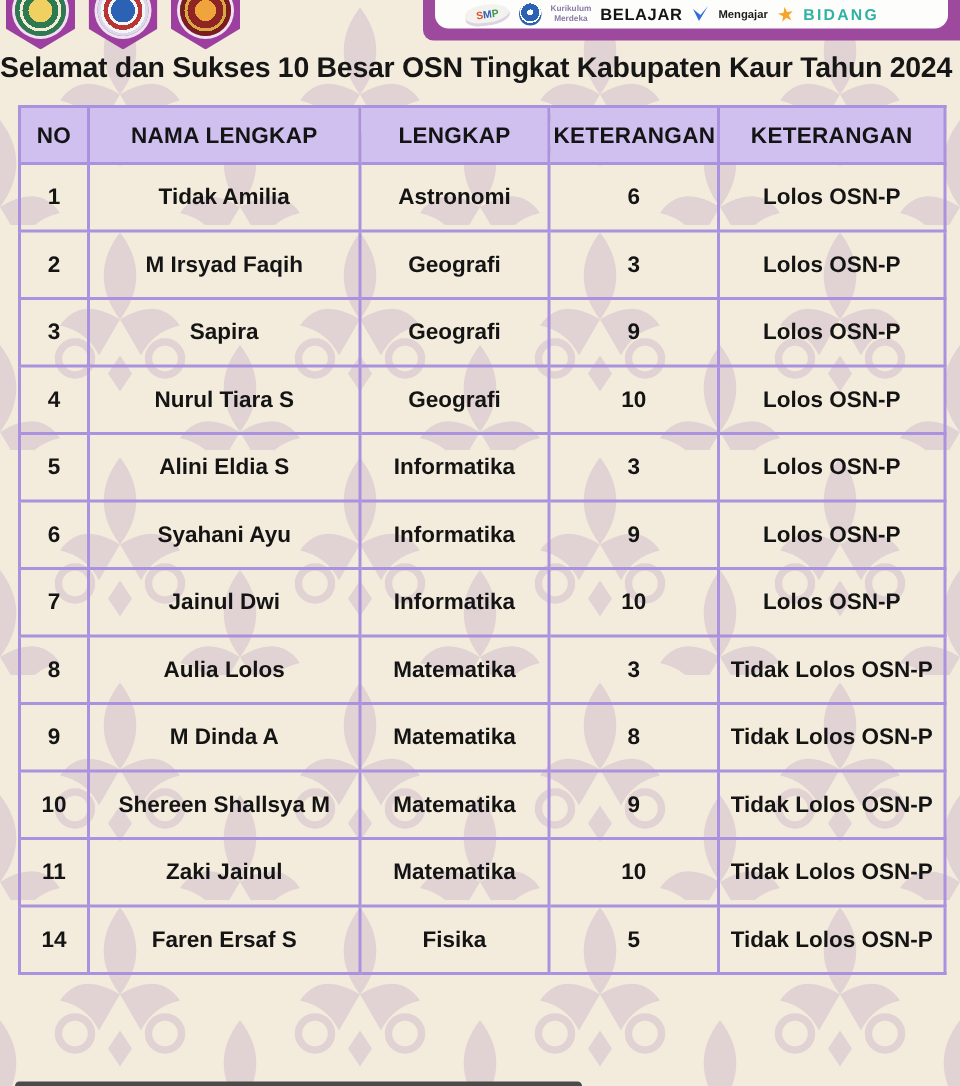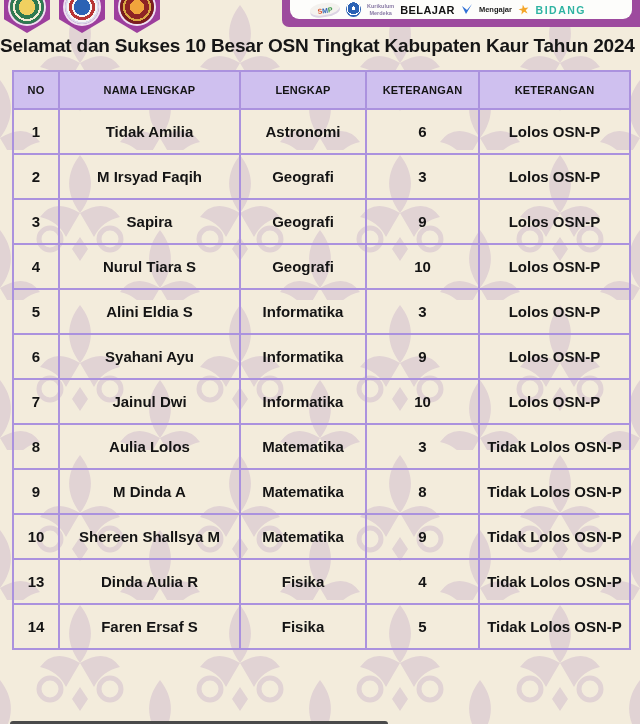--- a/index.html
+++ b/index.html
@@ -63,21 +63,21 @@
 
   
   table.results{
     position:absolute;left:12px;top:70px;z-index:2;
     border-collapse:collapse;table-layout:fixed;width:617px;
   }
   table.results th,table.results td{
     border:2px solid #ab92de;text-align:center;vertical-align:middle;
     font-weight:700;color:#141414;padding:0 2px;overflow:hidden;
   }
-  table.results th{height:36px;background:#cfc0ef;font-size:11px;font-weight:800;letter-spacing:.2px;}
+  table.results th{height:36px;background:#cfc0ef;font-size:15px;font-weight:800;letter-spacing:.2px;}
   table.results td{height:43px;font-size:15px;background:transparent;}
 
   
   .bottom-bar{
     position:absolute;left:10px;bottom:0;width:378px;height:3px;z-index:2;
     background:#4a4a4a;border-radius:3px 3px 0 0;
   }
 </style>
 </head>
 <body>
@@ -234,29 +234,29 @@
   </tr>
 
   <tr>
     <td>10</td>
     <td>Shereen Shallsya M</td>
     <td>Matematika</td>
     <td>9</td>
     <td>Tidak Lolos OSN-P</td>
   </tr>
 
-
-
-  <tr>
-    <td>13</td>
-    <td>Dinda Aulia R</td>
-    <td>Fisika</td>
-    <td>4</td>
-    <td>Tidak Lolos OSN-P</td>
-  </tr>
+  <tr>
+    <td>11</td>
+    <td>Zaki Jainul</td>
+    <td>Matematika</td>
+    <td>10</td>
+    <td>Tidak Lolos OSN-P</td>
+  </tr>
+
+
 
   <tr>
     <td>14</td>
     <td>Faren Ersaf S</td>
     <td>Fisika</td>
     <td>5</td>
     <td>Tidak Lolos OSN-P</td>
   </tr>
 </tbody>
 </table>

